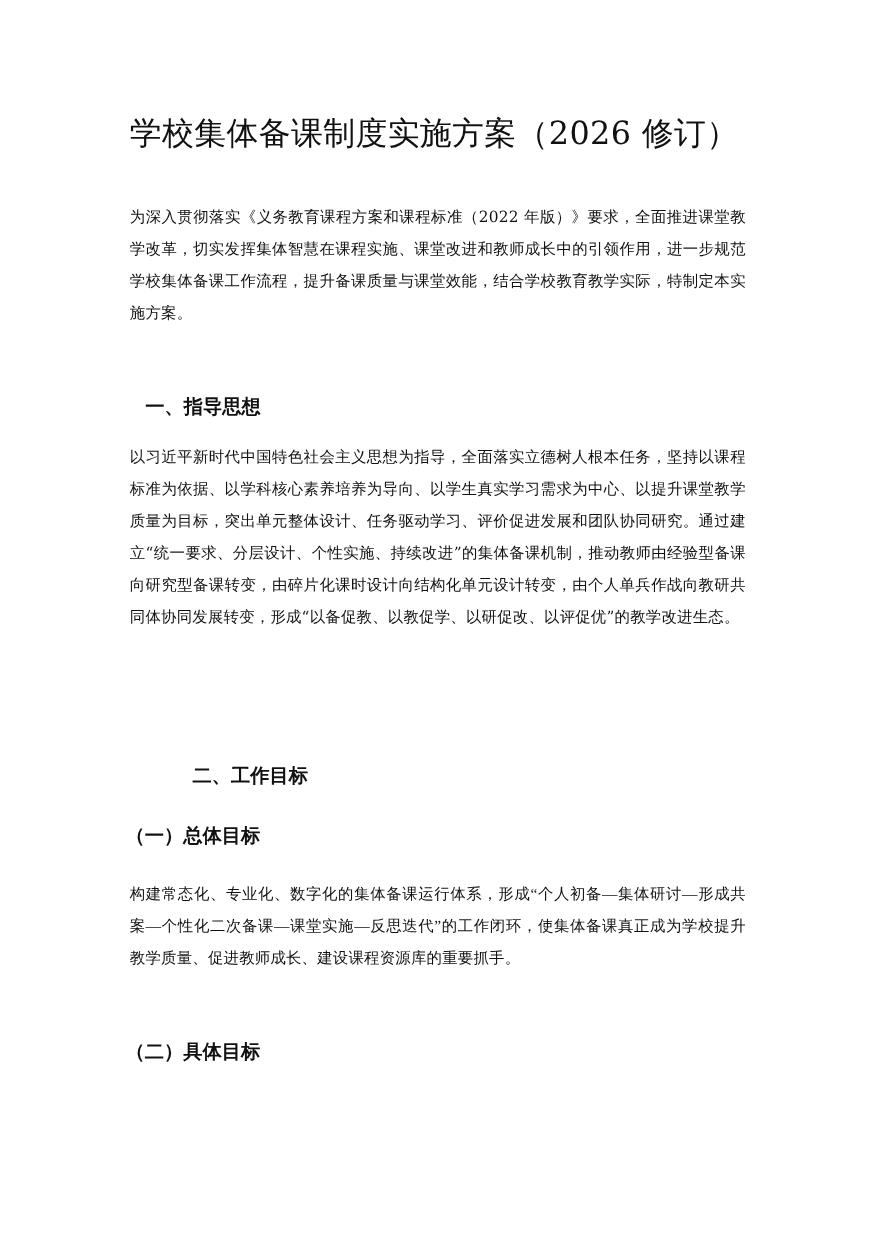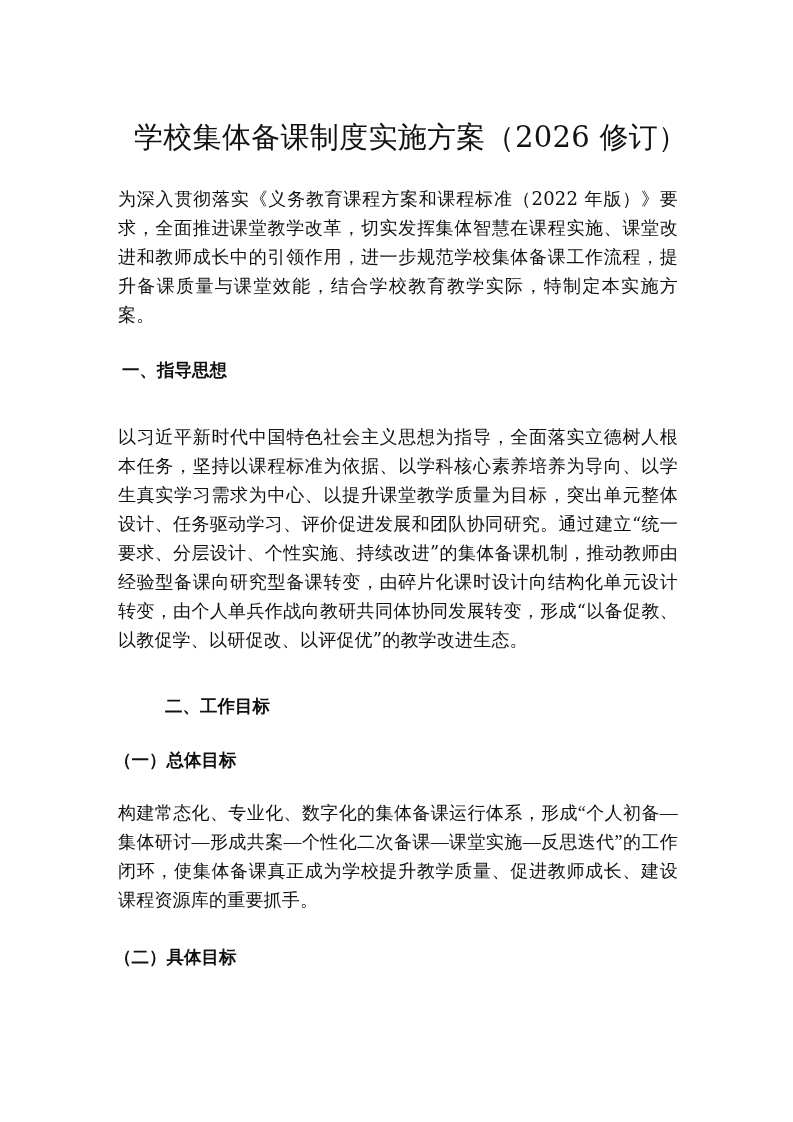--- a/index.html
+++ b/index.html
@@ -22,57 +22,57 @@
       width: 560px;
     }
     .title {
       position: absolute;
       left: 0;
       top: 101px;
       width: 560px;
       font-size: 29px;
       line-height: 40px;
       font-weight: normal;
-      margin: 16px;
+      margin: 0;
       white-space: nowrap;
       letter-spacing: 0.3px;
     }
     .para {
       position: absolute;
       left: 0;
       width: 560px;
-      font-size: 18px;
+      font-size: 14px;
       line-height: 29px;
       margin: 0;
       text-align: justify;
       text-justify: inter-character;
       letter-spacing: 0.2px;
     }
     .heading {
       position: absolute;
-      left: 4px;
+      left: 14px;
       font-size: 17.5px;
       line-height: 26px;
       margin: 0;
       white-space: nowrap;
     }
     .heading.bold { font-weight: bold; }
     .heading.indent { left: -4px; }
   </style>
 </head>
 <body>
 
 <div class="page">
   <h1 class="title">学校集体备课制度实施方案（2026 修订）</h1>
 
   <p class="para" style="top:184px;">为深入贯彻落实《义务教育课程方案和课程标准（2022 年版）》要求，全面推进课堂教学改革，切实发挥集体智慧在课程实施、课堂改进和教师成长中的引领作用，进一步规范学校集体备课工作流程，提升备课质量与课堂效能，结合学校教育教学实际，特制定本实施方案。</p>
 
   <h2 class="heading bold" style="top:357px;">一、指导思想</h2>
 
-  <p class="para" style="top:422px;">以习近平新时代中国特色社会主义思想为指导，全面落实立德树人根本任务，坚持以课程标准为依据、以学科核心素养培养为导向、以学生真实学习需求为中心、以提升课堂教学质量为目标，突出单元整体设计、任务驱动学习、评价促进发展和团队协同研究。通过建立“统一要求、分层设计、个性实施、持续改进”的集体备课机制，推动教师由经验型备课向研究型备课转变，由碎片化课时设计向结构化单元设计转变，由个人单兵作战向教研共同体协同发展转变，形成“以备促教、以教促学、以研促改、以评促优”的教学改进生态。</p>
+  <p class="para" style="top:402px;">以习近平新时代中国特色社会主义思想为指导，全面落实立德树人根本任务，坚持以课程标准为依据、以学科核心素养培养为导向、以学生真实学习需求为中心、以提升课堂教学质量为目标，突出单元整体设计、任务驱动学习、评价促进发展和团队协同研究。通过建立“统一要求、分层设计、个性实施、持续改进”的集体备课机制，推动教师由经验型备课向研究型备课转变，由碎片化课时设计向结构化单元设计转变，由个人单兵作战向教研共同体协同发展转变，形成“以备促教、以教促学、以研促改、以评促优”的教学改进生态。</p>
 
   <h2 class="heading" style="top:693px;margin-left:43px;">二、工作目标</h2>
 
   <h3 class="heading bold indent" style="top:747px;">（一）总体目标</h3>
 
   <p class="para" style="top:799px;font-family:Liberation Serif, serif;">构建常态化、专业化、数字化的集体备课运行体系，形成“个人初备—集体研讨—形成共案—个性化二次备课—课堂实施—反思迭代”的工作闭环，使集体备课真正成为学校提升教学质量、促进教师成长、建设课程资源库的重要抓手。</p>
 
   <h3 class="heading bold indent" style="top:944px;">（二）具体目标</h3>
 </div>
 

